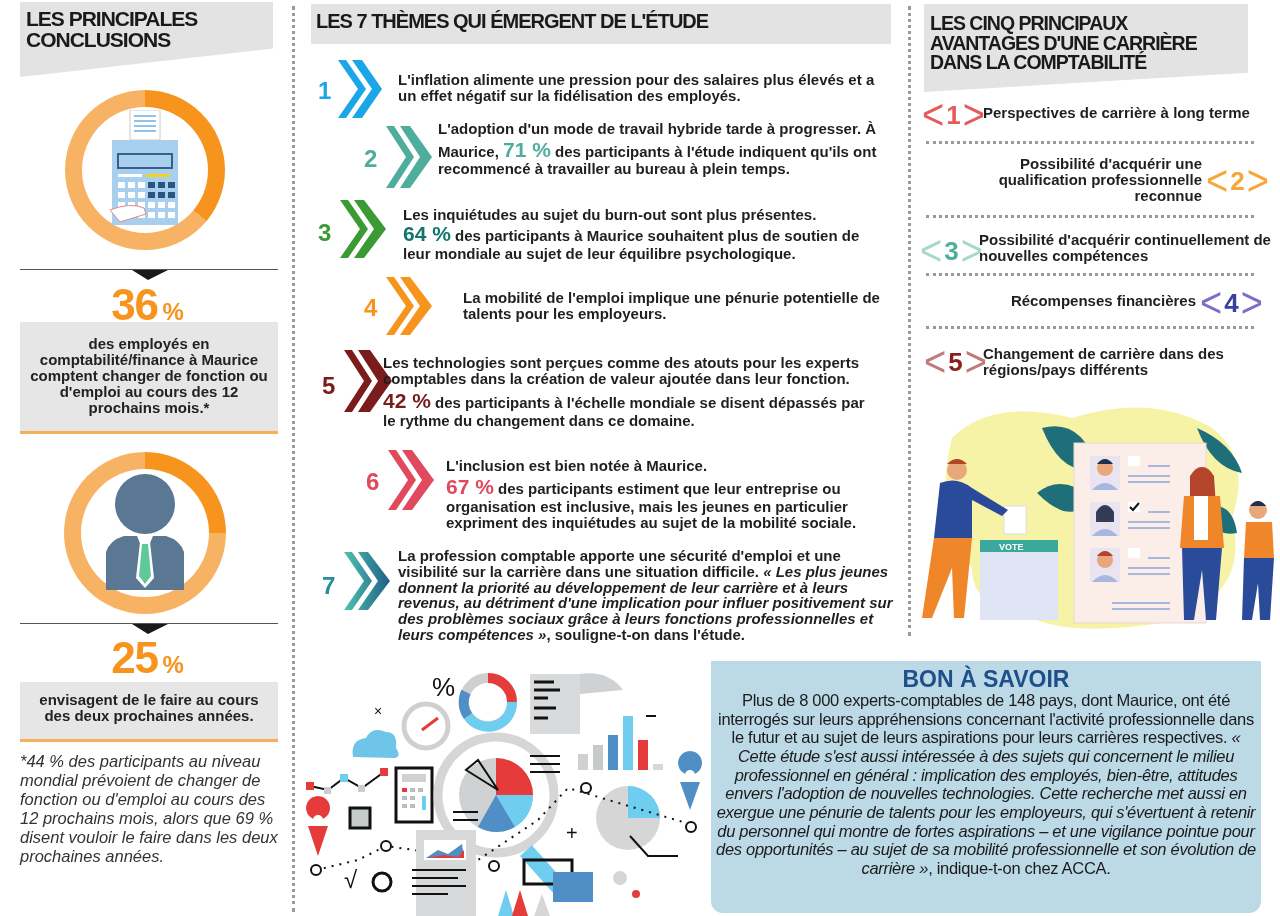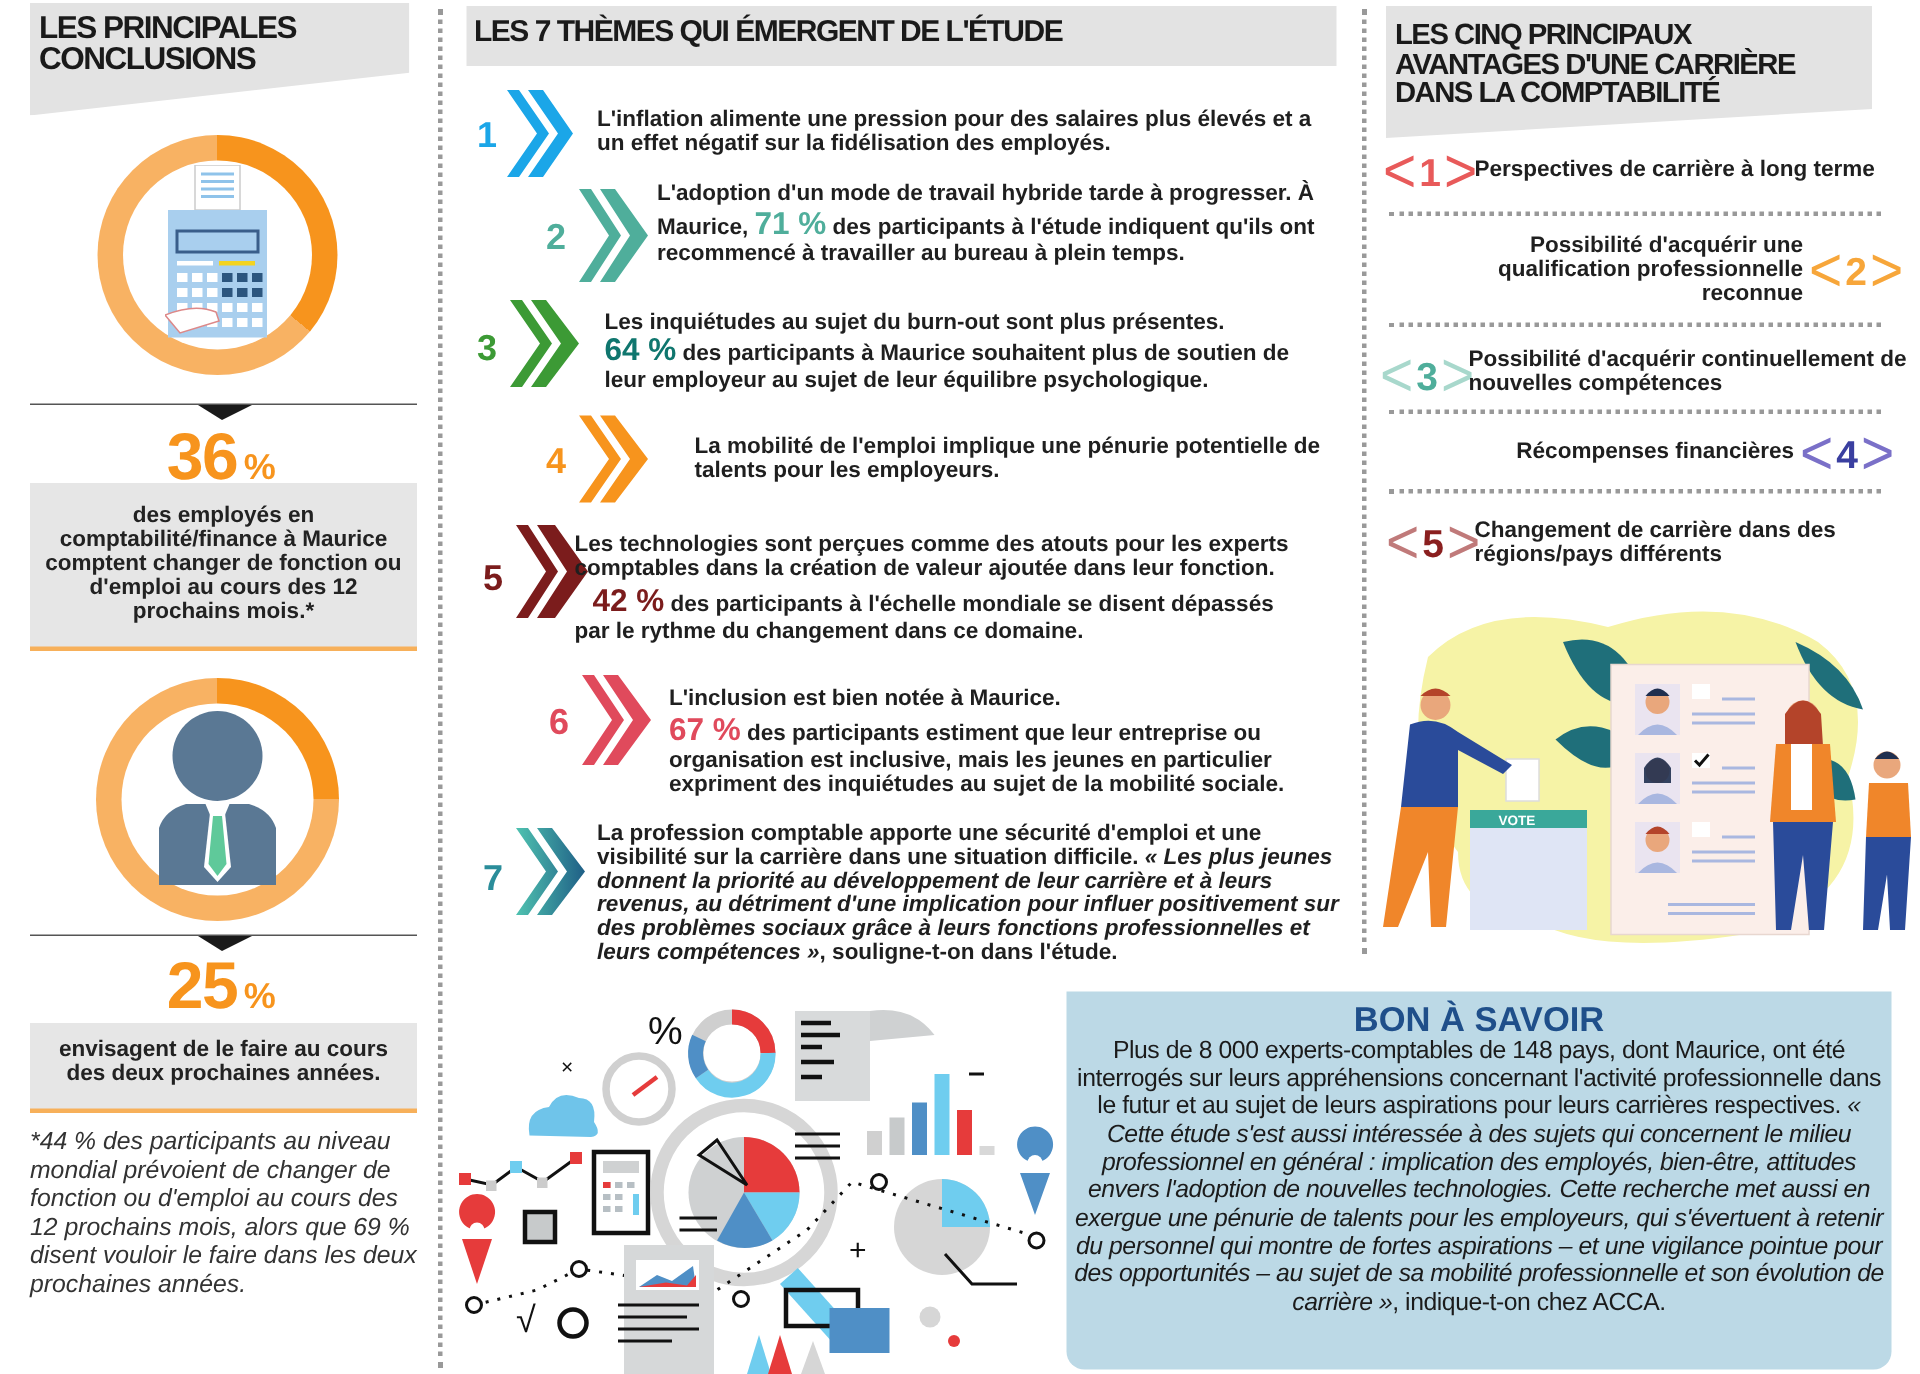--- a/index.html
+++ b/index.html
@@ -150,36 +150,36 @@
   <div class="theme-text" style="left:438px; top:121px; width:450px; line-height:1.1;">
     <span>L'adoption d'un mode de travail hybride tarde à progresser.  À Maurice, </span><span class="pct" style="color:#4fae9b;">71 %</span><span> des participants à l'étude indiquent qu'ils ont recommencé à travailler au bureau à plein temps.</span>
   </div>
 
   <div class="theme-num" style="left:318px; top:219px; color:#3c9a35;">3</div>
   <svg class="chev" style="left:338px; top:198px;" width="50" height="62" viewBox="0 0 50 62">
       <path d="M2 2 L22 31 L2 60 L10 60 L30 31 L10 2 Z M16 2 L36 31 L16 60 L26 60 L48 31 L26 2 Z" fill="#3c9a35"></path>
     </svg>
   <div class="theme-text" style="left:403px; top:207px; width:485px;">
     <div>Les inquiétudes au sujet du burn-out sont plus présentes.</div>
-    <div><span class="pct" style="color:#0f766e;">64 %</span><span> des participants à Maurice souhaitent plus de soutien de leur employeur au sujet de leur équilibre psychologique.</span></div>
+    <div><span class="pct" style="color:#0f766e;">64 %</span><span> des participants à Maurice souhaitent plus de soutien de leur mondiale au sujet de leur équilibre psychologique.</span></div>
   </div>
 
   <div class="theme-num" style="left:364px; top:294px; color:#f7941d;">4</div>
   <svg class="chev" style="left:384px; top:275px;" width="50" height="62" viewBox="0 0 50 62">
       <path d="M2 2 L22 31 L2 60 L10 60 L30 31 L10 2 Z M16 2 L36 31 L16 60 L26 60 L48 31 L26 2 Z" fill="#f7941d"></path>
     </svg>
   <div class="theme-text" style="left:438px; top:290px; width:450px;margin-left:25px;">La mobilité de l'emploi implique une pénurie potentielle de talents pour les employeurs.</div>
 
   <div class="theme-num" style="left:322px; top:372px; color:#7b1c1c;">5</div>
   <svg class="chev" style="left:342px; top:348px;" width="52" height="66" viewBox="0 0 52 66">
       <path d="M2 2 L22 33 L2 64 L10 64 L30 33 L10 2 Z M16 2 L36 33 L16 64 L28 64 L50 33 L28 2 Z" fill="#7b1c1c"></path>
     </svg>
   <div class="theme-text" style="left:383px; top:355px; width:485px;">
     <div>Les technologies sont perçues comme des atouts pour les experts comptables dans la création de valeur ajoutée dans leur fonction.</div>
-    <div style="margin-top:3px;"><span class="pct" style="color:#7b1c1c;margin-left:12px;">42 %</span><span> des participants à l'échelle mondiale se disent dépassés par le rythme du changement dans ce domaine.</span></div>
+    <div style="margin-top:3px;"><span class="pct" style="color:#7b1c1c;">42 %</span><span> des participants à l'échelle mondiale se disent dépassés par le rythme du changement dans ce domaine.</span></div>
   </div>
 
   <div class="theme-num" style="left:366px; top:468px; color:#e04a5c;">6</div>
   <svg class="chev" style="left:386px; top:448px;" width="50" height="64" viewBox="0 0 50 64">
       <path d="M2 2 L22 32 L2 62 L10 62 L30 32 L10 2 Z M16 2 L36 32 L16 62 L26 62 L48 32 L26 2 Z" fill="#e04a5c"></path>
     </svg>
   <div class="theme-text" style="left:446px; top:458px; width:450px;">
     <div>L'inclusion est bien notée à Maurice.</div>
     <div style="margin-top:2px;"><span class="pct" style="color:#e04a5c;">67 %</span><span> des participants estiment que leur entreprise ou organisation est inclusive, mais les jeunes en particulier expriment des inquiétudes au sujet de la mobilité sociale.</span></div>
   </div>

